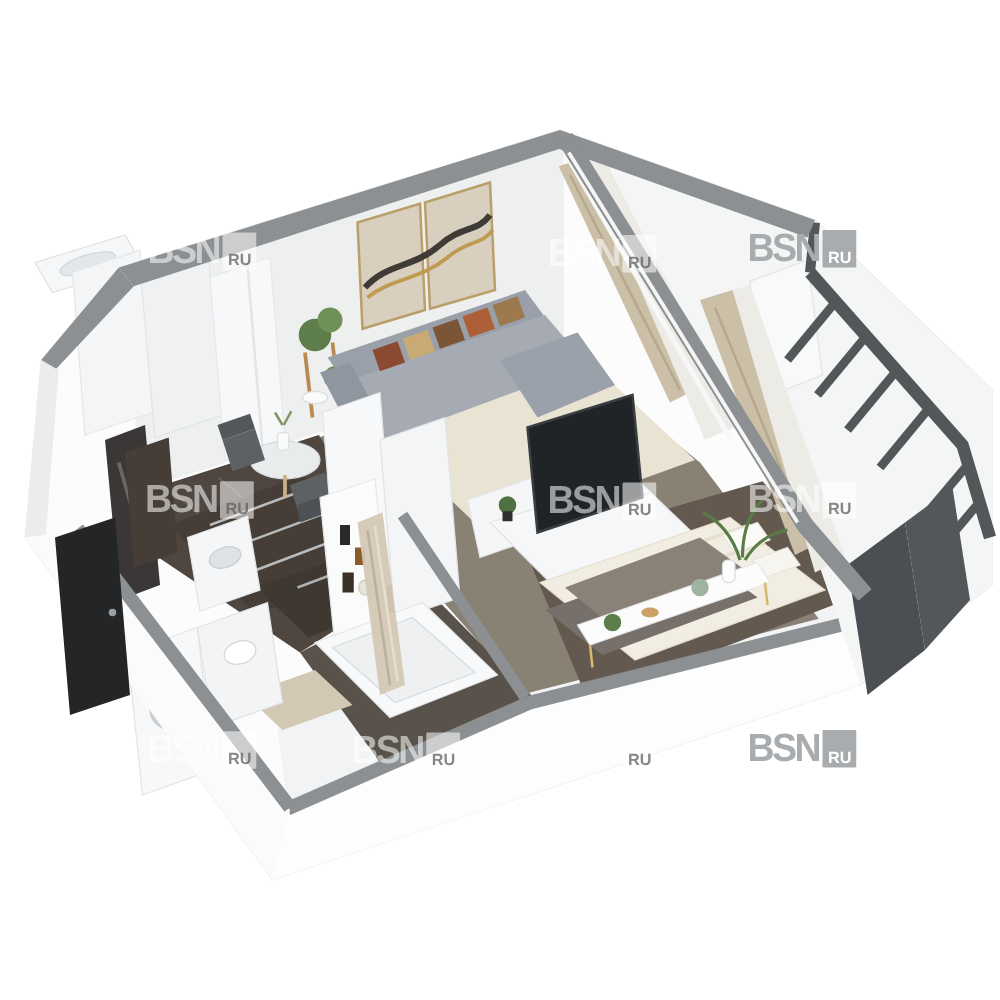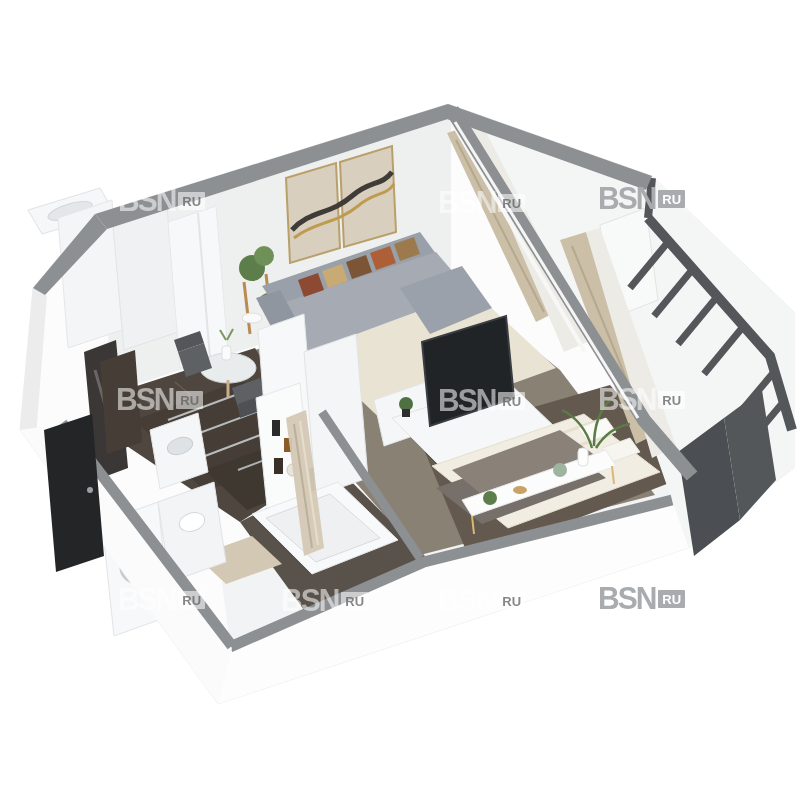--- a/index.html
+++ b/index.html
@@ -4,21 +4,21 @@
 <style>
   html,body{margin:0;padding:0;background:#ffffff;}
   #stage{position:relative;width:800px;height:800px;background:#ffffff;overflow:hidden;
          font-family:"Liberation Sans", sans-serif;}
   #plan{position:absolute;left:0;top:0;}
   
   .wm{position:absolute;display:flex;align-items:center;gap:3px;pointer-events:none;
       font-family:"Liberation Sans", sans-serif;font-weight:bold;line-height:1;text-align:right;}
   .wm .wm-brand{font-size:30px;letter-spacing:-2px;transform:scaleY(1.05);}
   .wm .wm-badge{font-size:13px;font-weight:bold;letter-spacing:0;
-      padding:3px 4px 2px 4px;border-radius:1px;}
+      padding:15px 4px 2px 4px;border-radius:1px;}
   .wm.glass .wm-brand{color:rgba(255,255,255,0.55);}
   .wm.glass .wm-badge{background:rgba(255,255,255,0.55);color:rgba(95,95,95,0.75);}
   .wm.solid .wm-brand{color:var(--wm-solid,#a9acae);}
   .wm.solid .wm-badge{background:var(--wm-solid,#a9acae);color:#ffffff;}
 </style>
 </head>
 <body>
 
 <div id="stage">
   <svg id="plan" width="800" height="800" viewBox="0 0 800 800">

